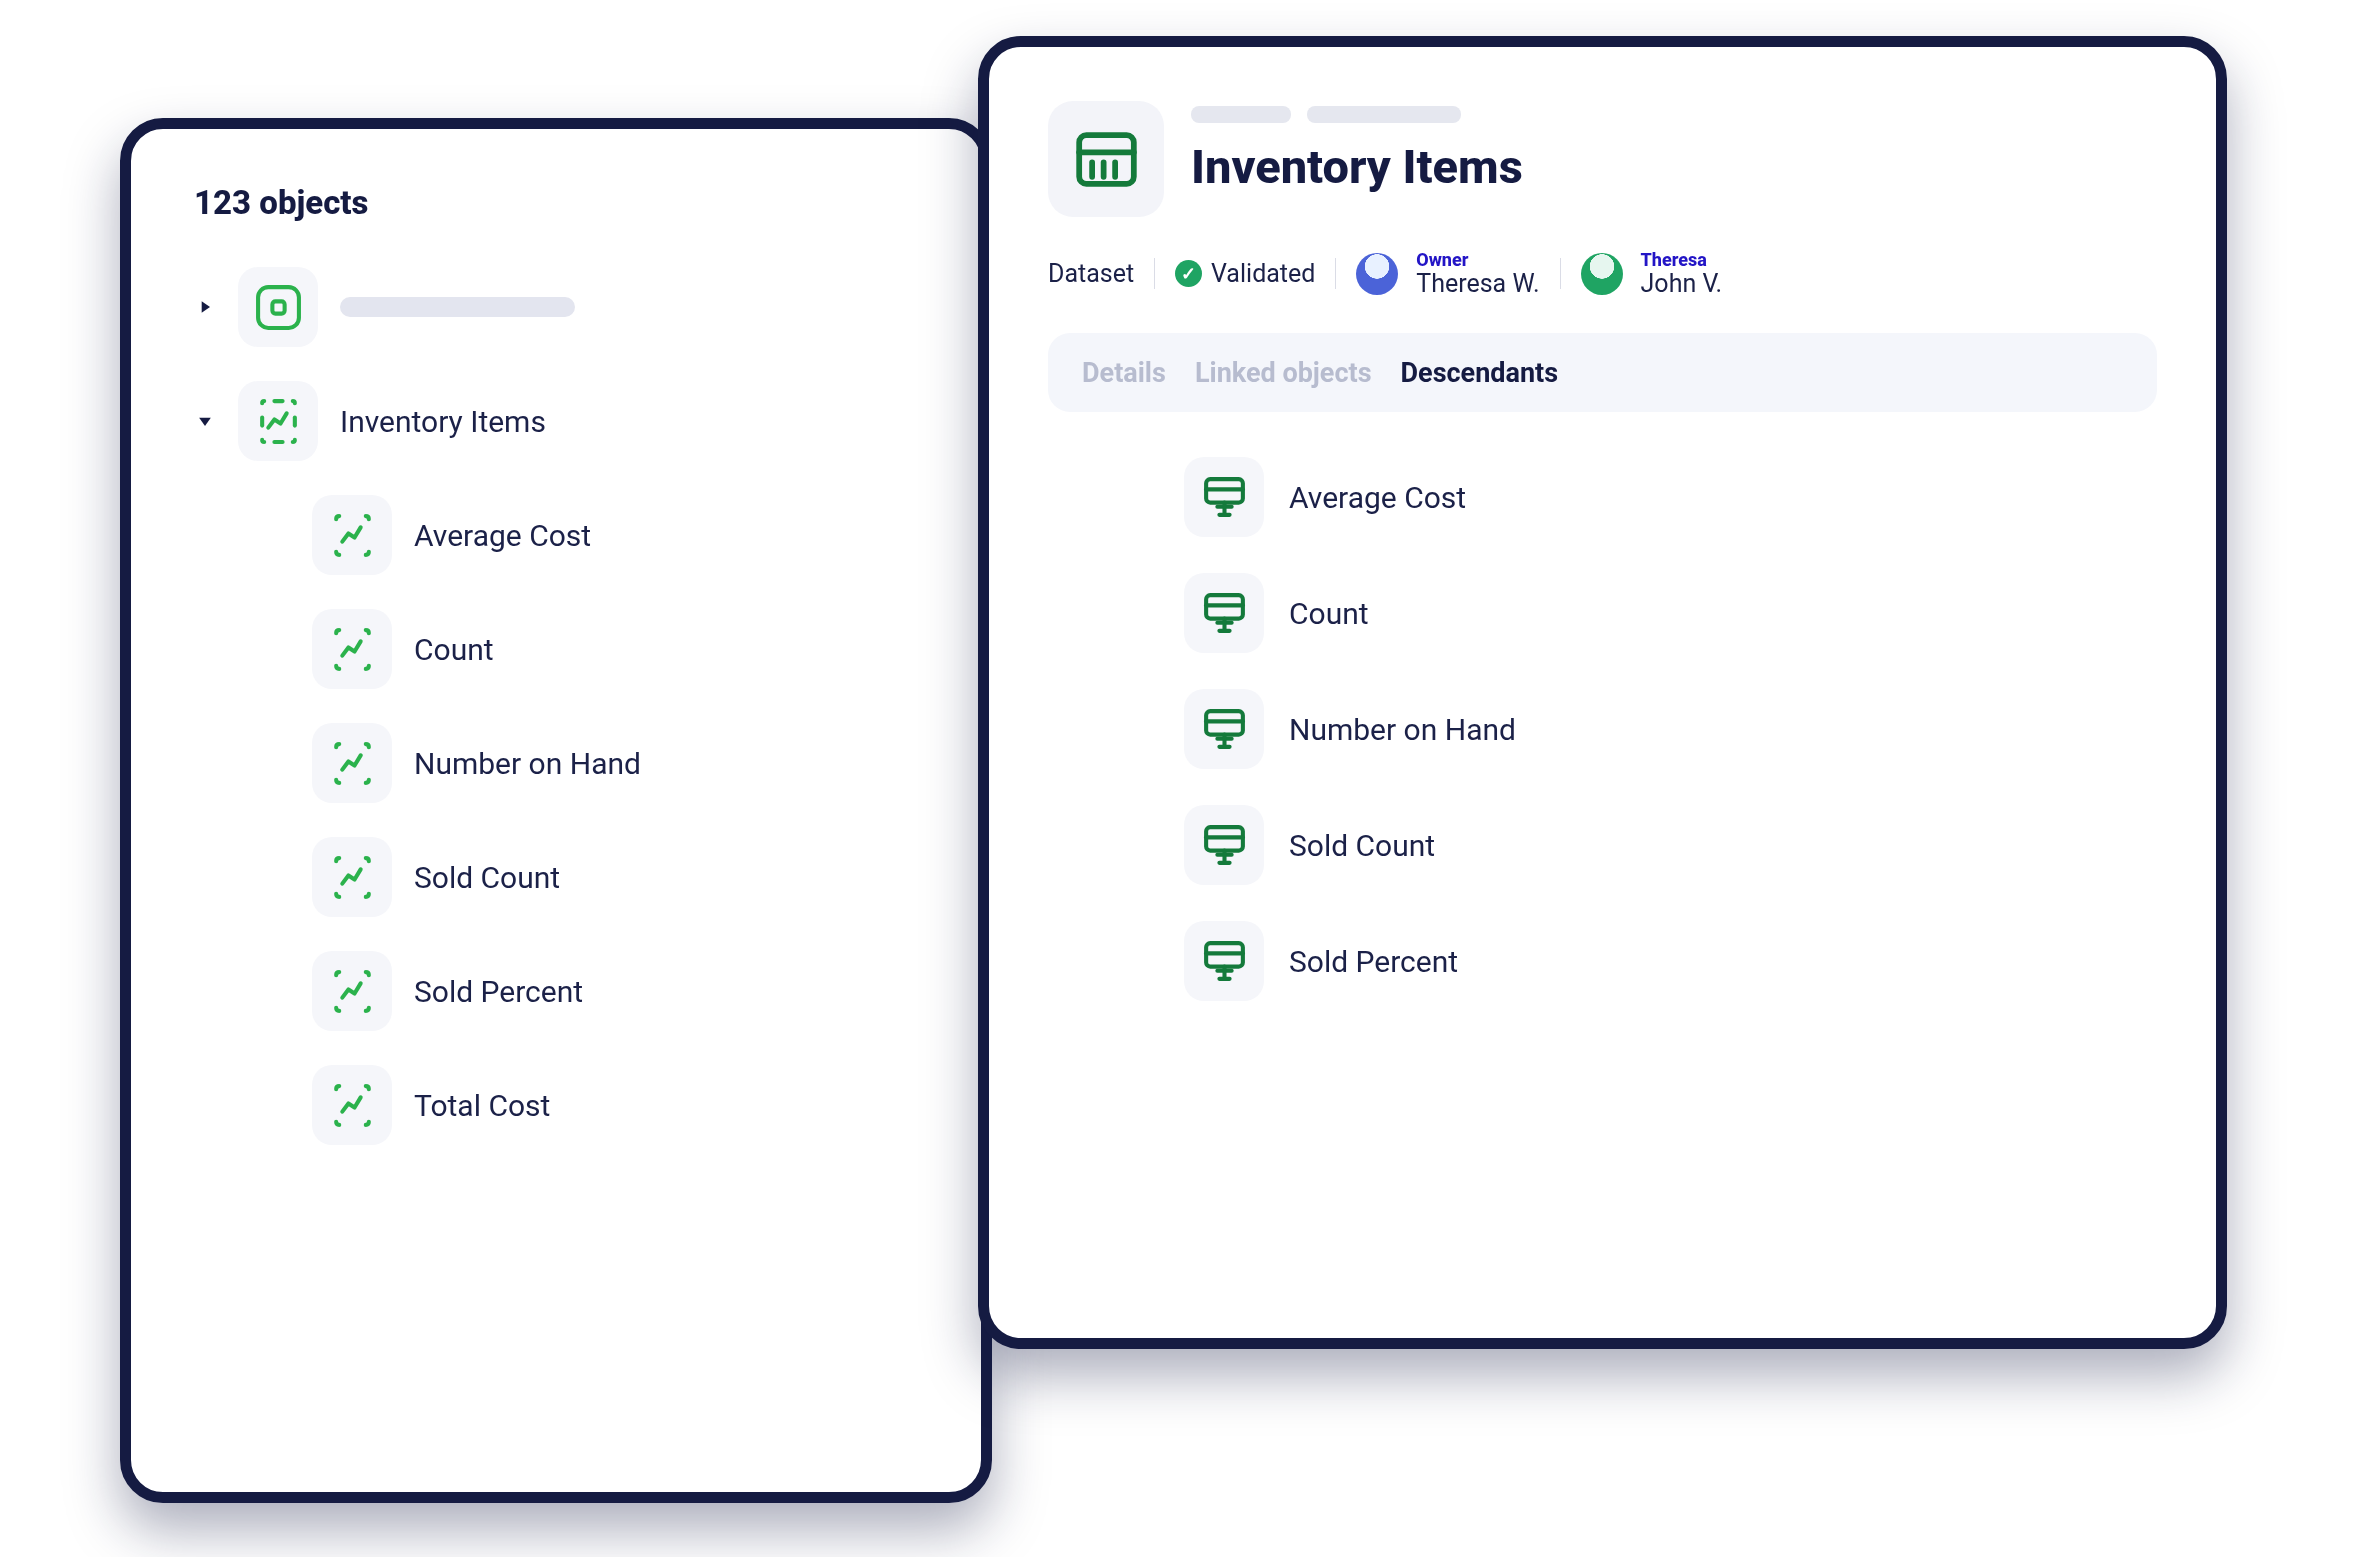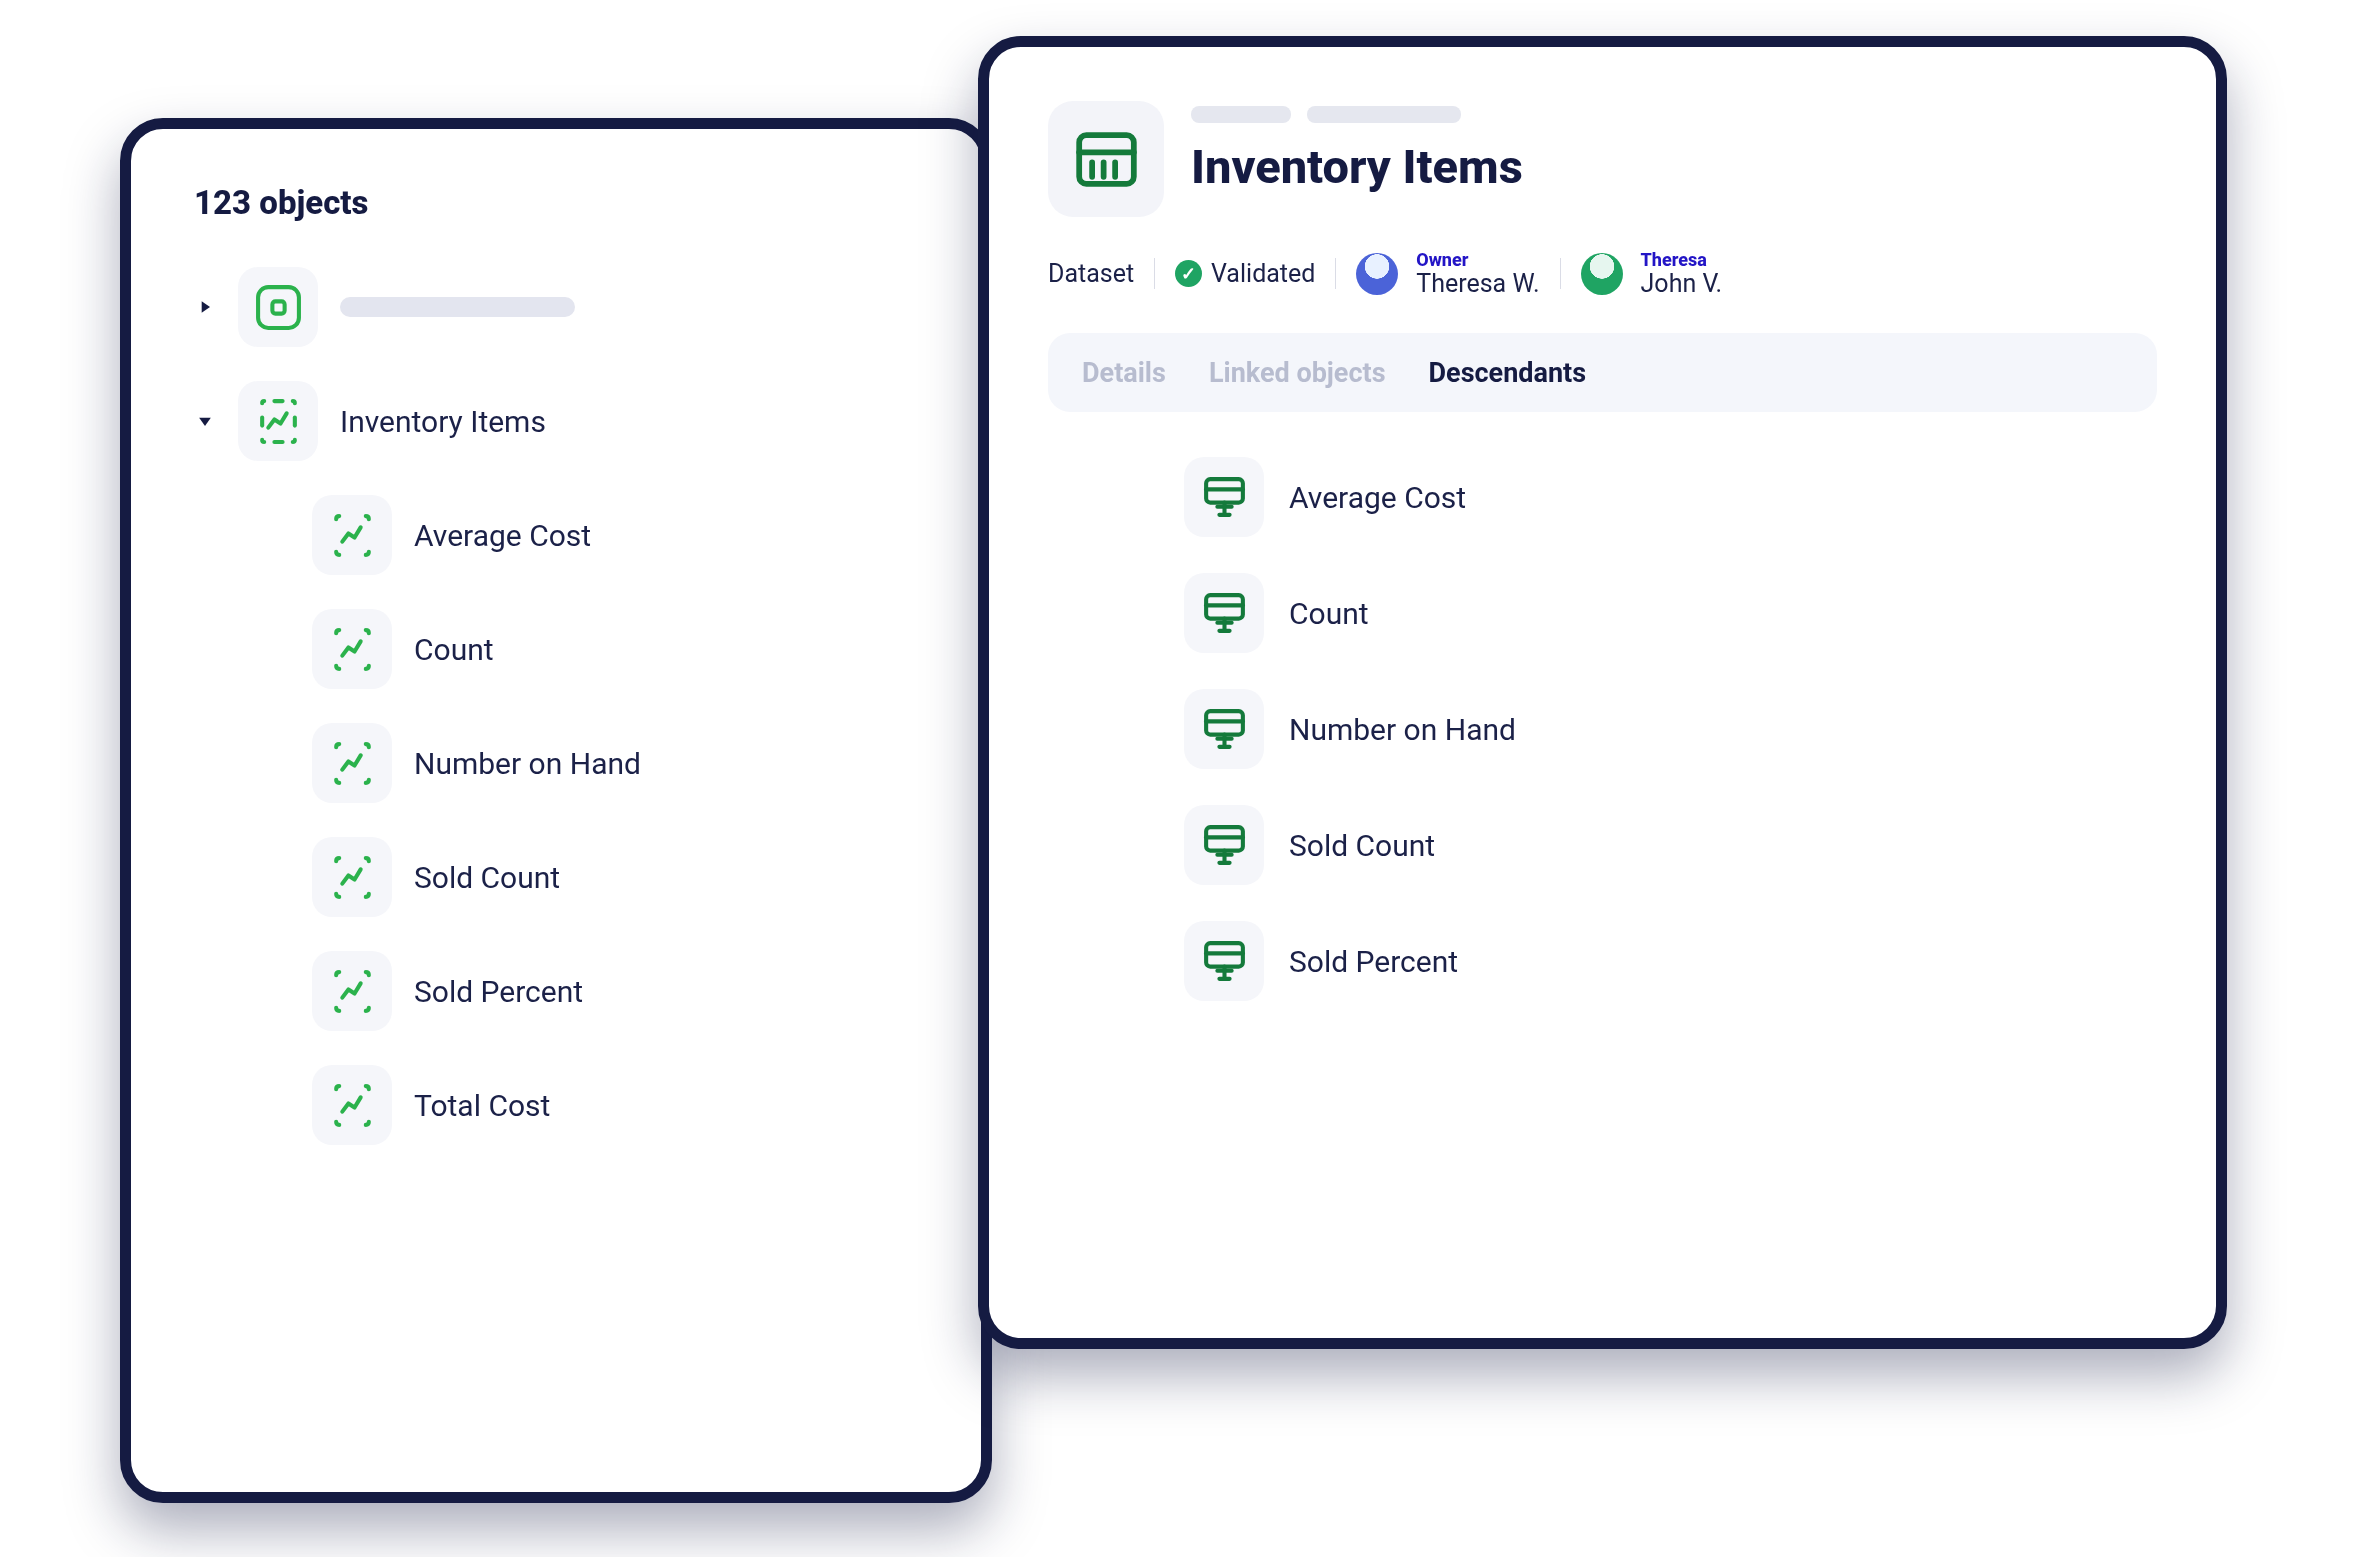--- a/index.html
+++ b/index.html
@@ -114,21 +114,21 @@
   }
   .person { display:flex; align-items:center; gap:18px; }
   .avatar { width:42px; height:42px; border-radius:50%; }
   .avatar.blue { background: radial-gradient(circle at 50% 32%, #e8f1ff 0 34%, #4b63d8 35% 100%); }
   .avatar.green { background: radial-gradient(circle at 50% 32%, #e6f6ef 0 34%, #1fa463 35% 100%); }
   .person-text { display:flex; flex-direction:column; line-height:1.1; }
   .role { font-size:18px; font-weight:800; color:#2315c6; }
   .pname { font-size:25px; color:#1b2148; }
 
   .tabs {
-    display:flex; align-items:center; gap:43px;
+    display:flex; align-items:center; gap:29px;
     background:#f4f6fb; border-radius:22px;
     padding: 23.5px 34px;
     margin-bottom: 45px;
   }
   .tab { font-size:27px; font-weight:700; color:#b7bccf; }
   .tab.active { color:#151b42; }
 
   
   .r-tree-row { display:flex; align-items:center; gap:25px; margin-bottom:36px; }
   .r-tree-row.nested { margin-left: 136px; }

